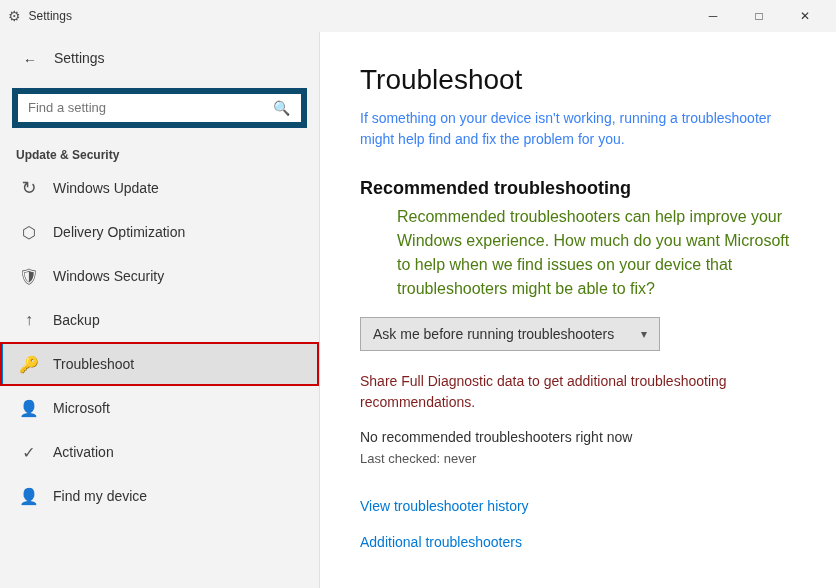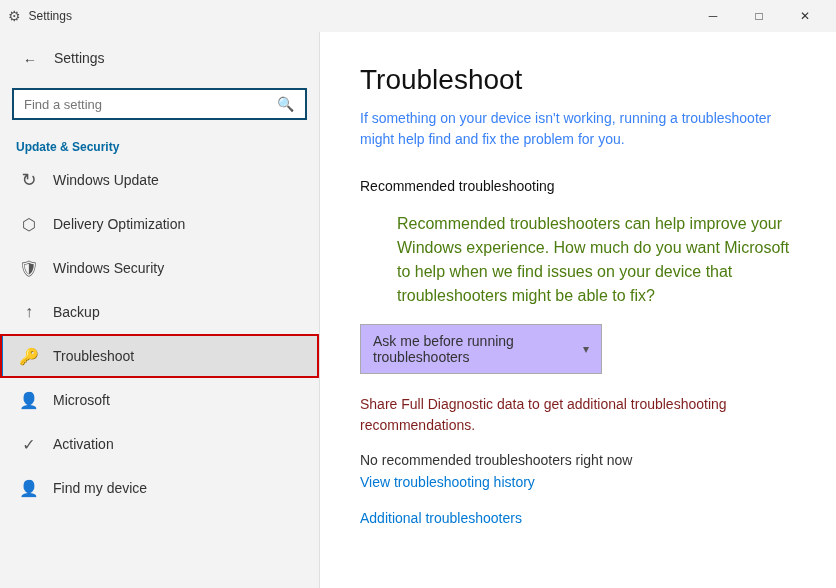--- a/index.html
+++ b/index.html
@@ -85,43 +85,43 @@
 
     .sidebar-title-text {
       font-size: 14px;
       font-weight: 400;
       color: #333;
     }
 
     .search-box {
       margin: 4px 12px 12px 12px;
       display: flex;
-      align-items: center;
-      border: 2px solid #0c4a6e;
+      align-items: flex-start;
+      border: 6px solid #0c4a6e;
       background: #fff;
       padding: 6px 10px;
       gap: 6px;
     }
     .search-box input {
       border: none;
       outline: none;
       flex: 1;
       font-size: 13px;
       background: transparent;
       color: #333;
     }
     .search-icon-sym {
       color: #666;
       font-size: 14px;
     }
 
     .section-label {
       font-size: 12px;
       font-weight: 600;
-      color: #0369a1;
+      color: #404040;
       padding: 8px 16px 4px 16px;
     }
 
     .nav-item {
       display: flex;
       align-items: center;
       padding: 12px 16px;
       cursor: pointer;
       gap: 14px;
       color: #333;
@@ -163,44 +163,44 @@
 
     .page-description {
       font-size: 14px;
       color: #3b82f6;
       line-height: 1.5;
       margin-bottom: 28px;
       max-width: 430px;
     }
 
     .section-heading {
-      font-size: 14px;
-      font-weight: 400;
+      font-size: 18px;
+      font-weight: 700;
       color: #111;
-      margin-bottom: 18px;
+      margin-bottom: 6px;
     }
 
     .section-desc {
       font-size: 16px;
       color: #4d7c0f;
       line-height: 1.5;
       margin-bottom: 16px;
       max-width: 430px;
       margin-left: 37px;
     }
 
     .dropdown-select {
       display: flex;
       align-items: center;
       justify-content: space-between;
       border: 1px solid #aaa;
       padding: 8px 12px;
-      width: 242px;
-      cursor: pointer;
-      background: #c4b5fd;
+      width: 300px;
+      cursor: pointer;
+      background: #e5e5e5;
       margin-bottom: 20px;
       font-size: 14px;
       color: #333;
     }
     .dropdown-arrow {
       font-size: 12px;
       color: #555;
     }
 
     .link-red {
@@ -315,18 +315,19 @@
     <p class="section-desc">Recommended troubleshooters can help improve your Windows experience. How much do you want Microsoft to help when we find issues on your device that troubleshooters might be able to fix?</p>
 
     <div class="dropdown-select">
       <span>Ask me before running troubleshooters</span>
       <span class="dropdown-arrow">▾</span>
     </div>
 
     <a class="link-red">Share Full Diagnostic data to get additional troubleshooting recommendations.</a>
 
     <p class="status-text">No recommended troubleshooters right now</p>
-
-    <a class="link-blue">View troubleshooting history</a>
+    <p class="last-checked">Last checked: never</p>
+
+    <a class="link-blue">View troubleshooter history</a>
     <a class="link-blue">Additional troubleshooters</a>
 
   </div>
 </div>
 
 </body></html>

